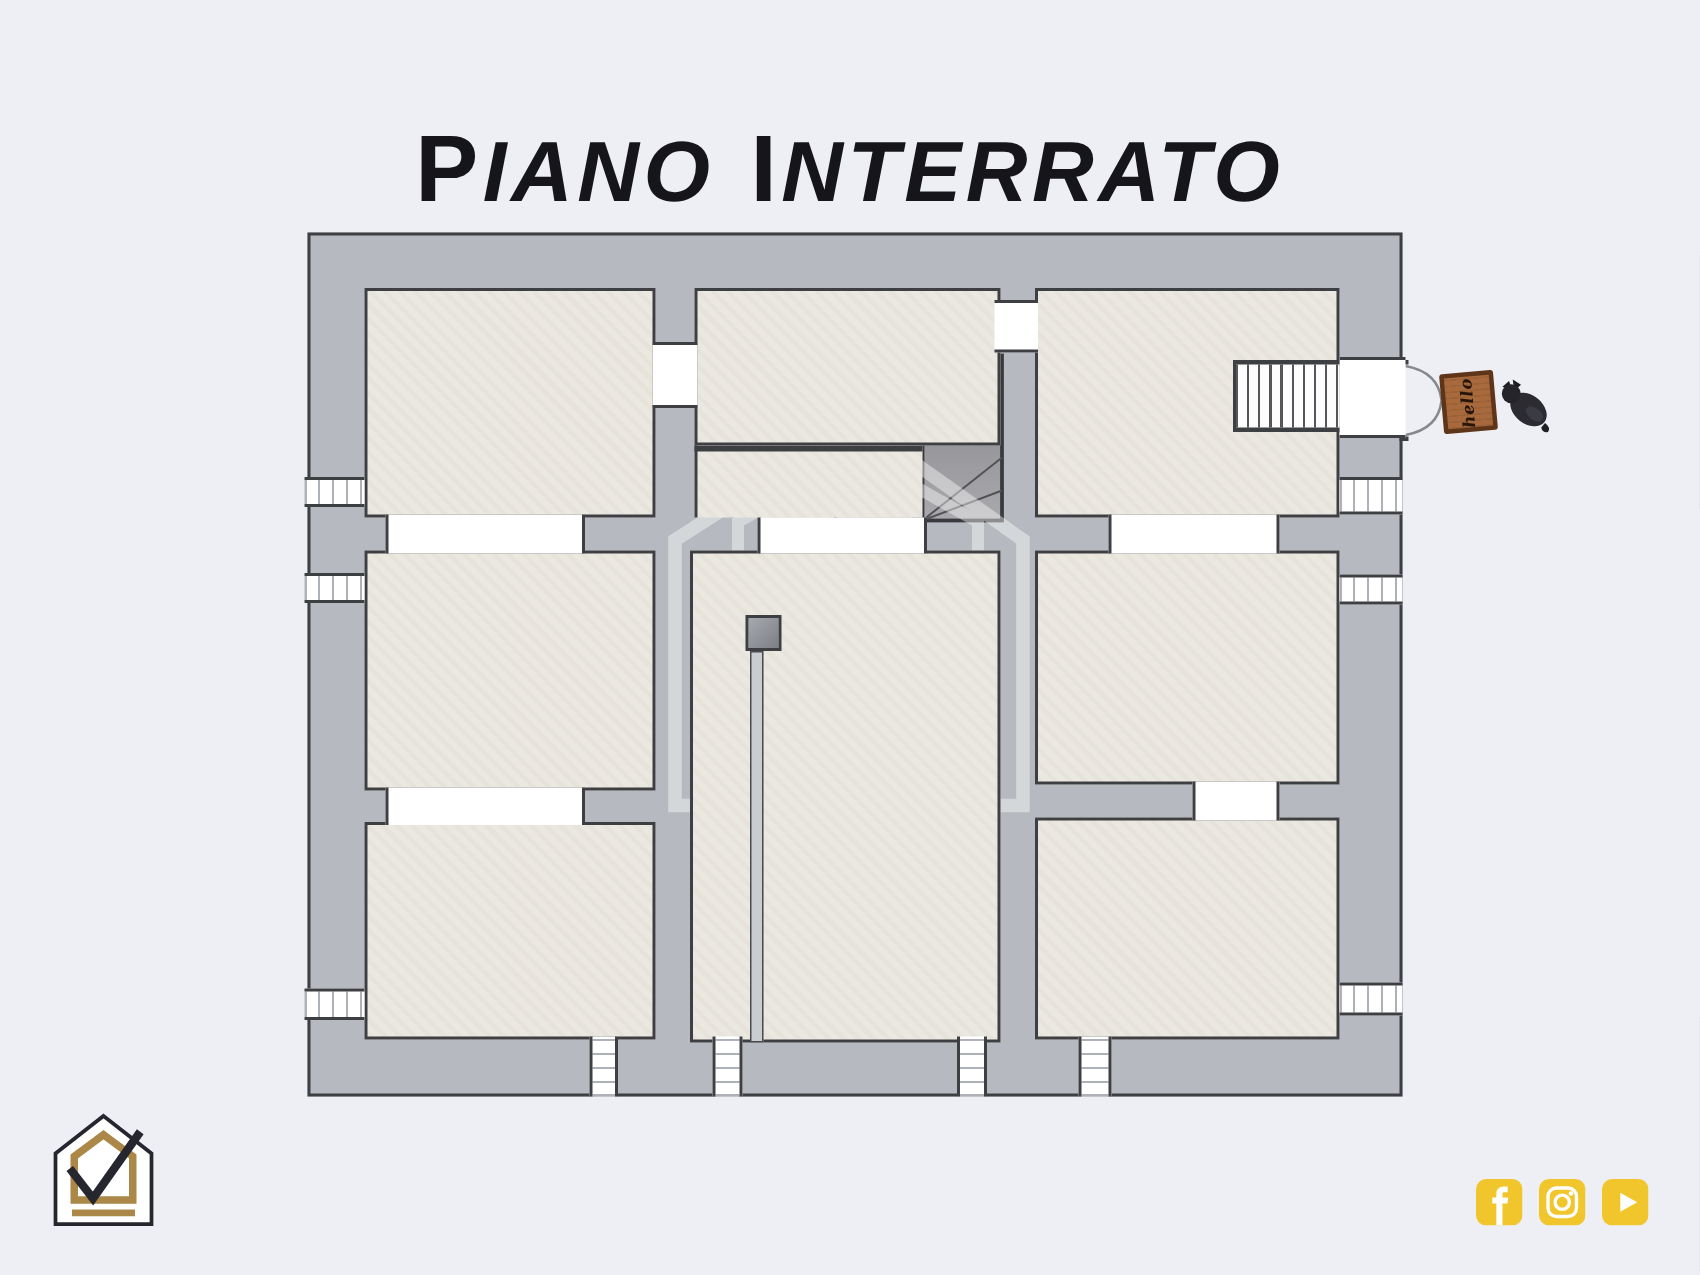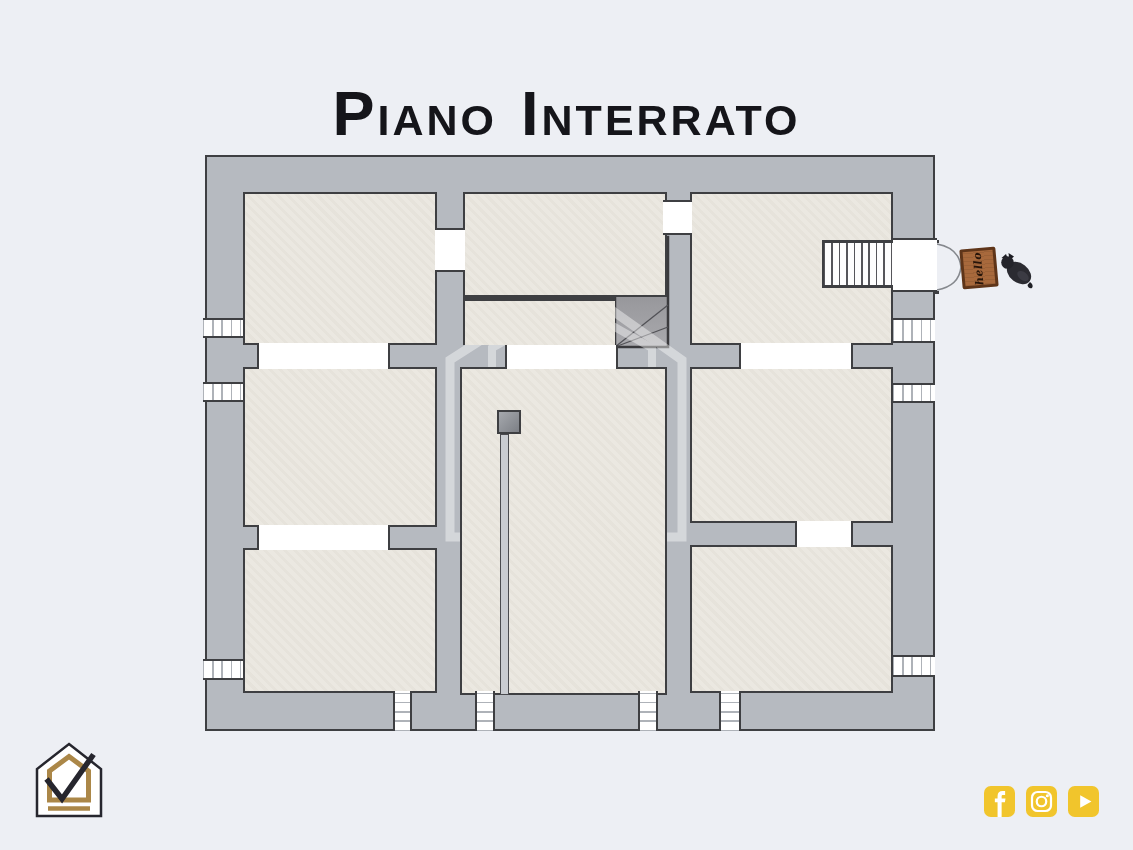--- a/index.html
+++ b/index.html
@@ -3,21 +3,21 @@
 <meta charset="utf-8">
 <style>
   html,body{margin:0;padding:0;background:#dfe2e8;}
   .page{position:relative;width:1133px;height:850px;margin:0 auto;background:var(--bg,#edeff4);
         overflow:hidden;font-family:"Liberation Sans",sans-serif;}
 
   
   .title{position:absolute;top:82px;left:0;right:0;text-align:center;line-height:1;
          font-weight:bold;color:var(--ink,#15151a);letter-spacing:3px;white-space:nowrap;}
   .title .big{font-size:63px;}
-  .title .small{font-size:43px;}
+  .title .small{font-size:57px;font-style:italic;}
   .title .word2{margin-left:24px;}
 
   
   .plan{position:absolute;background:var(--wall,#b6bac0);border:2px solid var(--line,#3e3f42);box-sizing:border-box;}
   .room{position:absolute;background:var(--room,#ebe8e1);border:2px solid var(--line,#3e3f42);box-sizing:border-box;
         background-image:repeating-linear-gradient(45deg,rgba(150,140,118,0.055) 0 3px,rgba(255,255,255,0) 3px 7px);}
   .room.landing{border:none;border-left:2px solid var(--line,#3e3f42);border-top:4px solid var(--line,#3e3f42);}
   .door{position:absolute;background:#fff;box-sizing:border-box;}
   .door.h{border-left:2px solid var(--line,#3e3f42);border-right:2px solid var(--line,#3e3f42);}
   .door.v{border-top:2px solid var(--line,#3e3f42);border-bottom:2px solid var(--line,#3e3f42);}

